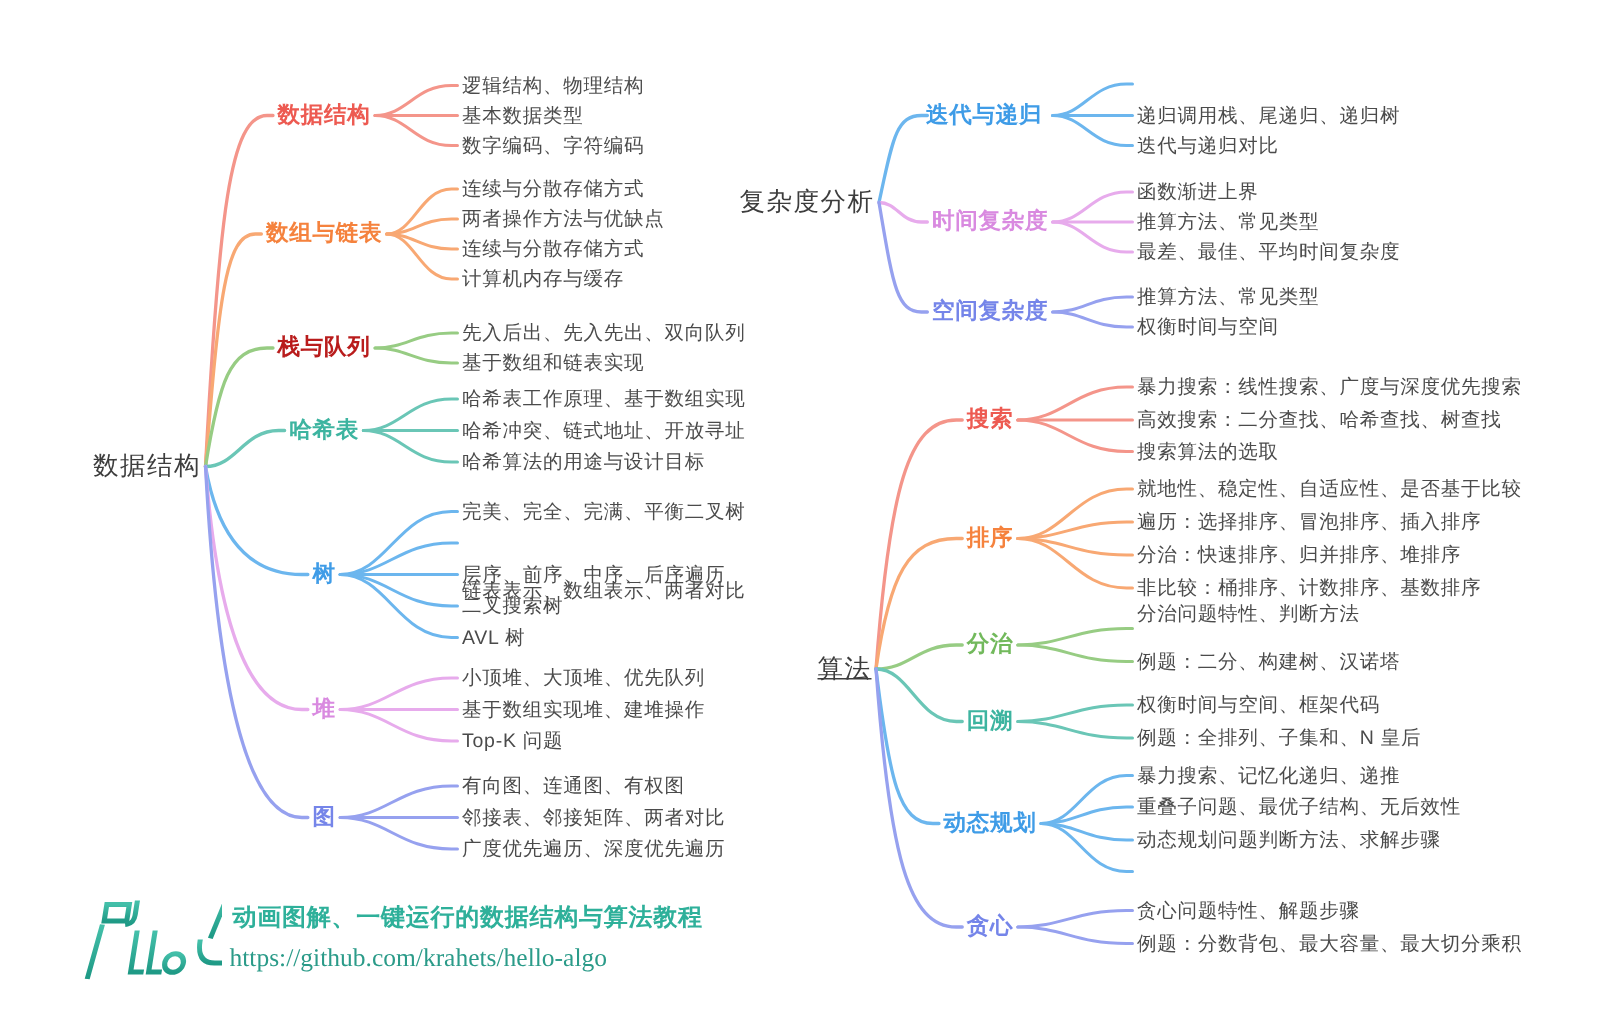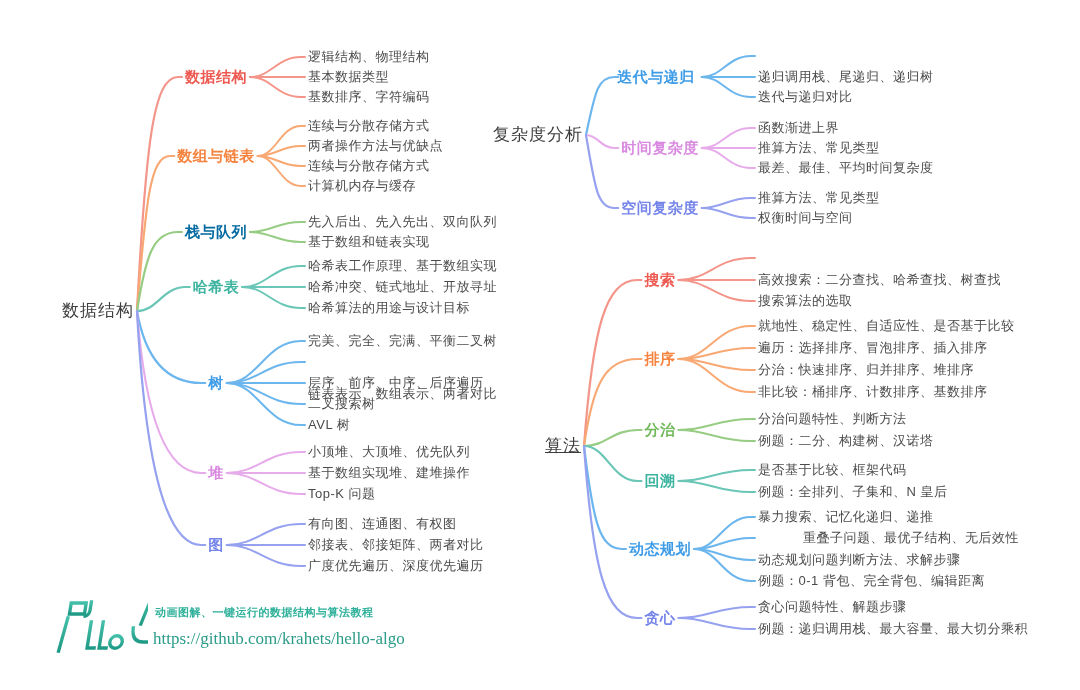--- a/index.html
+++ b/index.html
@@ -6,21 +6,21 @@
   #canvas{
     position:relative;width:1080px;height:690px;background:#ffffff;overflow:hidden;
     font-family:"Liberation Sans","DejaVu Sans",sans-serif;
   }
   #edges{position:absolute;left:0;top:0;width:1080px;height:690px;pointer-events:none;}
   .node{position:absolute;white-space:nowrap;}
   .root{font-size:17px;line-height:20px;transform:translateY(-50%);letter-spacing:1px;}
   .branch{font-size:15px;line-height:18px;font-weight:bold;transform:translate(-50%,-50%);letter-spacing:.5px;}
   .leaf{font-size:13px;line-height:16px;transform:translateY(-50%);letter-spacing:.5px;}
   .tagline{position:absolute;left:155px;top:612px;transform:translateY(-50%);
-    font-size:11px;font-weight:bold;letter-spacing:.5px;white-space:nowrap;}
+    font-size:16px;font-weight:bold;letter-spacing:.5px;white-space:nowrap;}
   .repo-url{position:absolute;left:153px;top:639px;transform:translateY(-50%);
     font-family:"Liberation Serif","DejaVu Serif",serif;font-size:17px;white-space:nowrap;cursor:pointer;}
   .logo{position:absolute;left:56px;top:598px;}
 </style>
 </head>
 <body>
 
 <div id="canvas">
   <svg id="edges">
       <path d="M 137 311 C 146 142.52, 153.4 77, 178 77 L 182 77" fill="none" stroke="#f4958a" stroke-width="2.2" stroke-linecap="round"></path>
@@ -86,29 +86,29 @@
       <path d="M 694 549 C 717.94 549, 723.64 560, 751 560 L 755 560" fill="none" stroke="#6cb6ee" stroke-width="2" stroke-linecap="round"></path>
       <path d="M 694 549 C 717.94 549, 723.64 581, 751 581 L 755 581" fill="none" stroke="#6cb6ee" stroke-width="2" stroke-linecap="round"></path>
       <path d="M 678.5 618 C 708.95 618, 716.2 607, 751 607 L 755 607" fill="none" stroke="#96a1ef" stroke-width="2" stroke-linecap="round"></path>
       <path d="M 678.5 618 C 708.95 618, 716.2 629, 751 629 L 755 629" fill="none" stroke="#96a1ef" stroke-width="2" stroke-linecap="round"></path>
     </svg>
 
   <div class="node root" id="rootL" style="left: 62px; top: 311px; color: rgb(61, 61, 61);">数据结构</div>
 
   <div class="node branch" id="L0" style="left: 216px; top: 77px; color: rgb(237, 90, 81);">数据结构</div>
   <div class="node branch" id="L1" style="left: 216px; top: 156px; color: rgb(245, 130, 61);">数组与链表</div>
-  <div class="node branch" id="L2" style="left: 216px; top: 232px; color: #0369a1;">栈与队列</div>
+  <div class="node branch" id="L2" style="left: 216px; top: 232px; color: #b91c1c;">栈与队列</div>
   <div class="node branch" id="L3" style="left: 216px; top: 287px; color: rgb(61, 180, 160);">哈希表</div>
   <div class="node branch" id="L4" style="left: 216px; top: 383px; color: rgb(63, 156, 231);">树</div>
   <div class="node branch" id="L5" style="left: 216px; top: 473px; color: rgb(217, 138, 224);">堆</div>
   <div class="node branch" id="L6" style="left: 216px; top: 545px; color: rgb(117, 133, 233);">图</div>
 
   <div class="node leaf" style="left: 308px; top: 57px; color: rgb(75, 75, 75);">逻辑结构、物理结构</div>
   <div class="node leaf" style="left: 308px; top: 77px; color: rgb(75, 75, 75);">基本数据类型</div>
-  <div class="node leaf" style="left: 308px; top: 97px; color: rgb(75, 75, 75);">基数排序、字符编码</div>
+  <div class="node leaf" style="left: 308px; top: 97px; color: rgb(75, 75, 75);">数字编码、字符编码</div>
 
   <div class="node leaf" style="left: 308px; top: 126px; color: rgb(75, 75, 75);">连续与分散存储方式</div>
   <div class="node leaf" style="left: 308px; top: 146px; color: rgb(75, 75, 75);">两者操作方法与优缺点</div>
   <div class="node leaf" style="left: 308px; top: 166px; color: rgb(75, 75, 75);">连续与分散存储方式</div>
   <div class="node leaf" style="left: 308px; top: 186px; color: rgb(75, 75, 75);">计算机内存与缓存</div>
 
   <div class="node leaf" style="left: 308px; top: 222px; color: rgb(75, 75, 75);">先入后出、先入先出、双向队列</div>
   <div class="node leaf" style="left: 308px; top: 242px; color: rgb(75, 75, 75);">基于数组和链表实现</div>
 
   <div class="node leaf" style="left: 308px; top: 266px; color: rgb(75, 75, 75);">哈希表工作原理、基于数组实现</div>
@@ -147,41 +147,41 @@
 
   <div class="node root" id="rootA" style="left: 545px; top: 446px; color: rgb(61, 61, 61); text-decoration: underline;">算法</div>
 
   <div class="node branch" id="A0" style="left: 660px; top: 280px; color: rgb(237, 90, 81);">搜索</div>
   <div class="node branch" id="A1" style="left: 660px; top: 359px; color: rgb(245, 130, 61);">排序</div>
   <div class="node branch" id="A2" style="left: 660px; top: 430px; color: rgb(114, 185, 92);">分治</div>
   <div class="node branch" id="A3" style="left: 660px; top: 481px; color: rgb(61, 180, 160);">回溯</div>
   <div class="node branch" id="A4" style="left: 660px; top: 549px; color: rgb(63, 156, 231);">动态规划</div>
   <div class="node branch" id="A5" style="left: 660px; top: 618px; color: rgb(117, 133, 233);">贪心</div>
 
+  <div class="node leaf" style="left: 758px; top: 258px; color: rgb(75, 75, 75);">暴力搜索：线性搜索、广度与深度优先搜索</div>
   <div class="node leaf" style="left: 758px; top: 280px; color: rgb(75, 75, 75);">高效搜索：二分查找、哈希查找、树查找</div>
   <div class="node leaf" style="left: 758px; top: 301px; color: rgb(75, 75, 75); text-align: right;">搜索算法的选取</div>
 
   <div class="node leaf" style="left: 758px; top: 326px; color: rgb(75, 75, 75);">就地性、稳定性、自适应性、是否基于比较</div>
   <div class="node leaf" style="left: 758px; top: 348px; color: rgb(75, 75, 75);">遍历：选择排序、冒泡排序、插入排序</div>
   <div class="node leaf" style="left: 758px; top: 370px; color: rgb(75, 75, 75);">分治：快速排序、归并排序、堆排序</div>
   <div class="node leaf" style="left: 758px; top: 392px; color: rgb(75, 75, 75);">非比较：桶排序、计数排序、基数排序</div>
 
-  <div class="node leaf" style="left: 758px; top: 419px; color: rgb(75, 75, 75);">分治问题特性、判断方法</div>
+  <div class="node leaf" style="left: 758px; top: 409px; color: rgb(75, 75, 75);">分治问题特性、判断方法</div>
   <div class="node leaf" style="left: 758px; top: 441px; color: rgb(75, 75, 75);">例题：二分、构建树、汉诺塔</div>
 
-  <div class="node leaf" style="left: 758px; top: 470px; color: rgb(75, 75, 75);">是否基于比较、框架代码</div>
+  <div class="node leaf" style="left: 758px; top: 470px; color: rgb(75, 75, 75);">权衡时间与空间、框架代码</div>
   <div class="node leaf" style="left: 758px; top: 492px; color: rgb(75, 75, 75);">例题：全排列、子集和、N 皇后</div>
 
   <div class="node leaf" style="left: 758px; top: 517px; color: rgb(75, 75, 75);">暴力搜索、记忆化递归、递推</div>
-  <div class="node leaf" style="left: 758px; top: 538px; color: rgb(75, 75, 75); margin-left: 45px;">重叠子问题、最优子结构、无后效性</div>
+  <div class="node leaf" style="left: 758px; top: 538px; color: rgb(75, 75, 75);">重叠子问题、最优子结构、无后效性</div>
   <div class="node leaf" style="left: 758px; top: 560px; color: rgb(75, 75, 75);">动态规划问题判断方法、求解步骤</div>
-  <div class="node leaf" style="left: 758px; top: 581px; color: rgb(75, 75, 75);">例题：0-1 背包、完全背包、编辑距离</div>
 
   <div class="node leaf" style="left: 758px; top: 607px; color: rgb(75, 75, 75);">贪心问题特性、解题步骤</div>
-  <div class="node leaf" style="left: 758px; top: 629px; color: rgb(75, 75, 75);">例题：递归调用栈、最大容量、最大切分乘积</div>
+  <div class="node leaf" style="left: 758px; top: 629px; color: rgb(75, 75, 75);">例题：分数背包、最大容量、最大切分乘积</div>
 
   <svg class="logo" width="92" height="58" viewBox="0 0 92 58">
     <defs>
       <linearGradient id="lg" x1="0" y1="0" x2="0" y2="1">
         <stop offset="0" stop-color="#43bfa9"></stop>
         <stop offset="1" stop-color="#1f9a86"></stop>
       </linearGradient>
     </defs>
     <g transform="skewX(-9) translate(9,0)" stroke="url(#lg)" fill="none" stroke-width="3.4" stroke-linecap="square">
       <path d="M7 5 h15 v11 h-15 z"></path>

